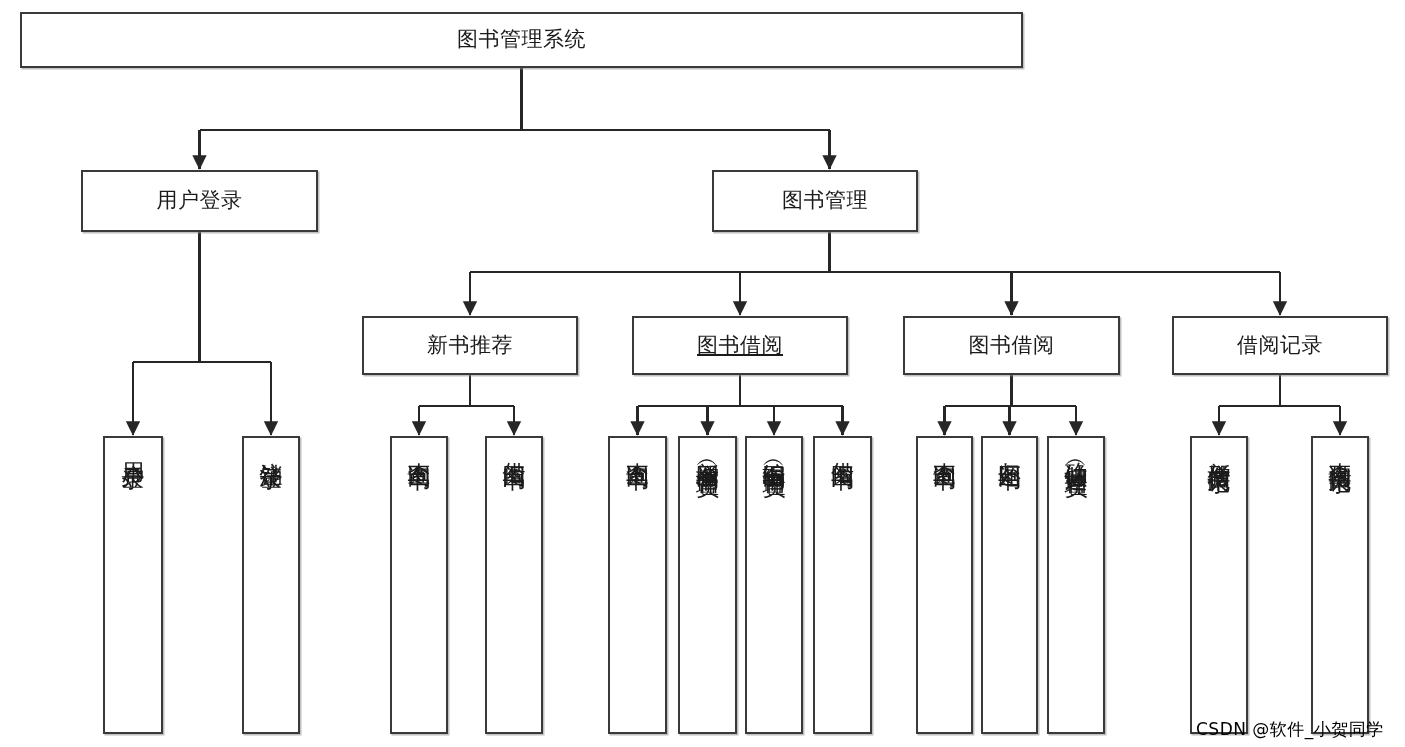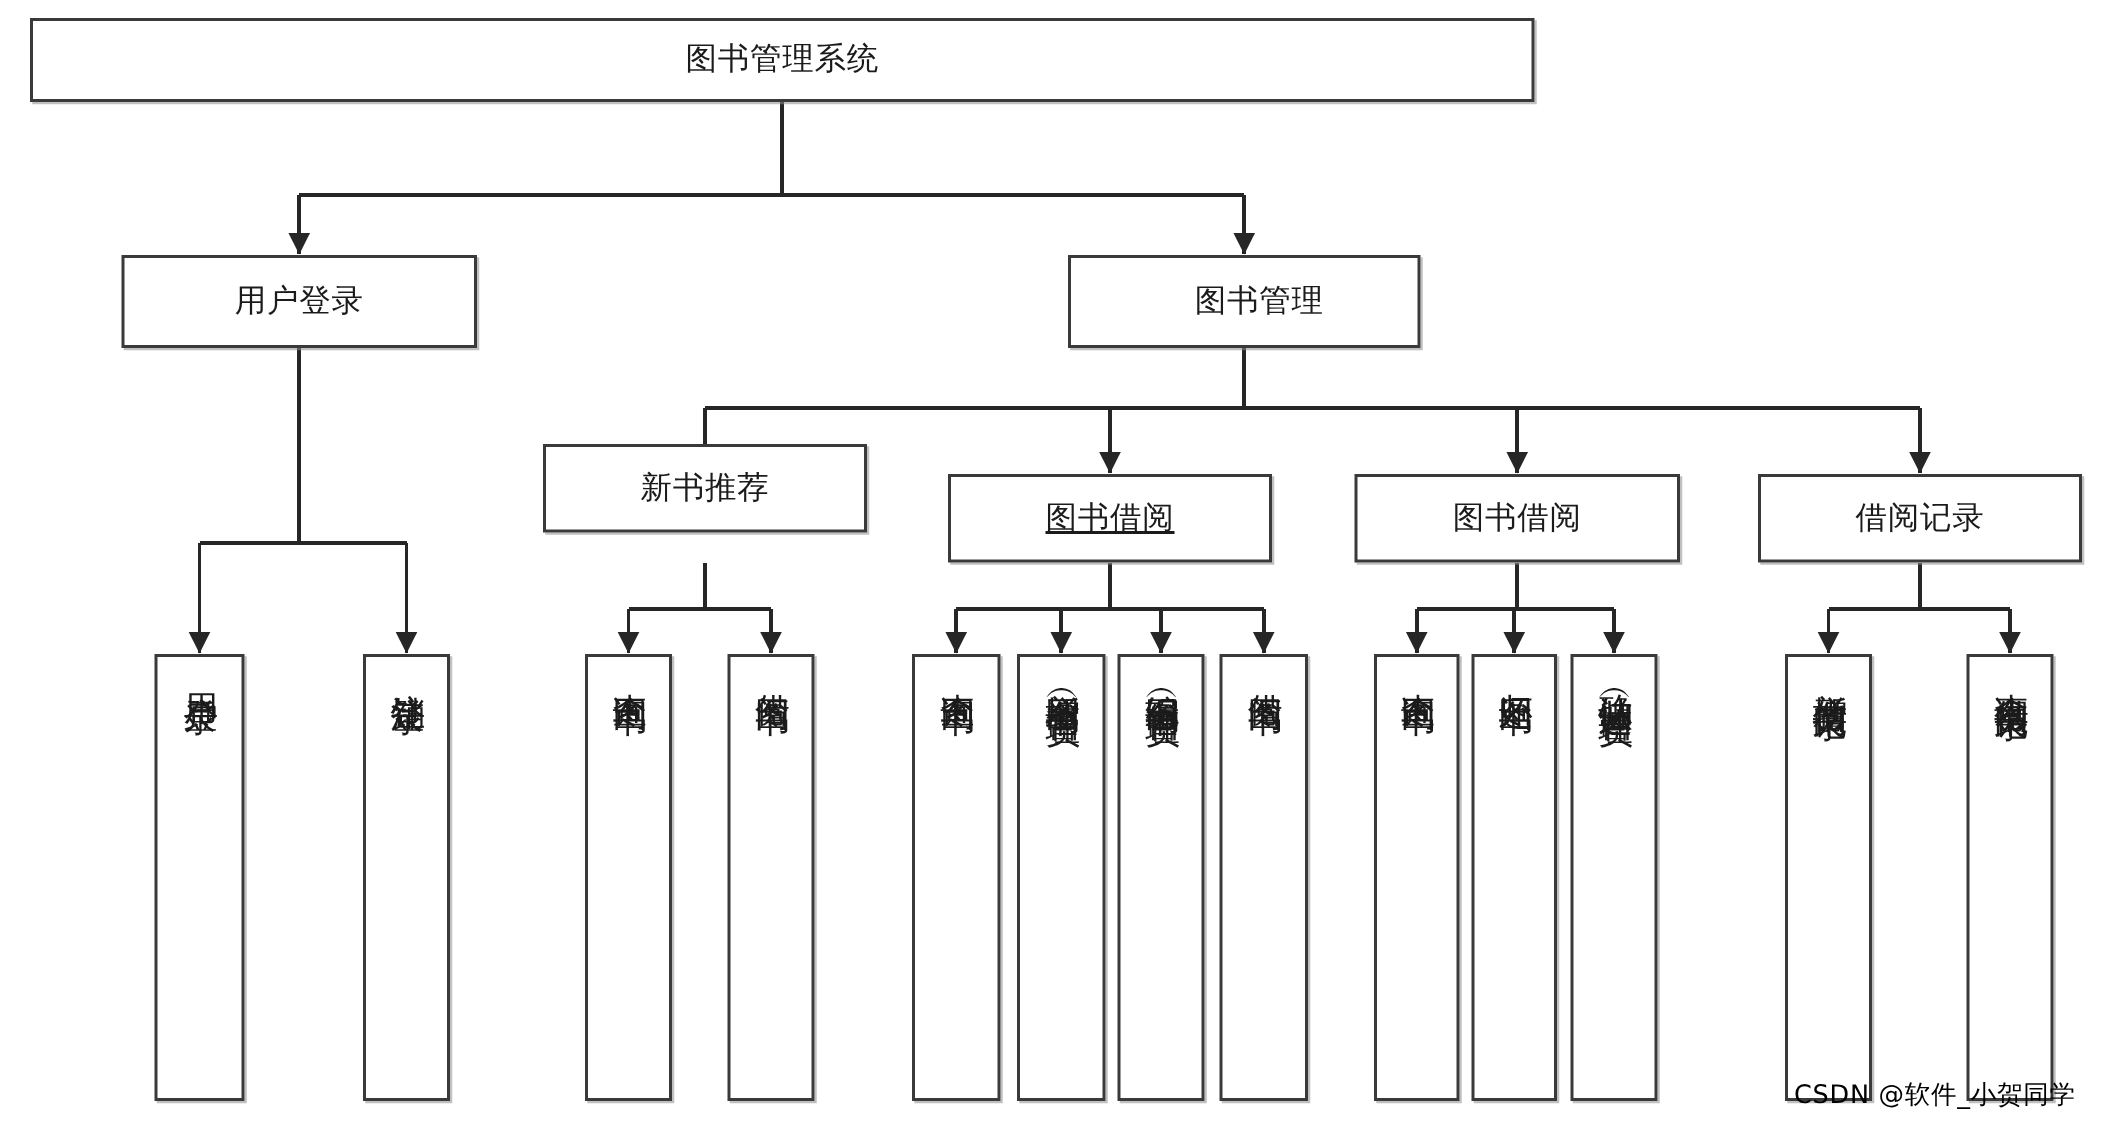--- a/index.html
+++ b/index.html
@@ -111,24 +111,24 @@
       <line x1="1219" y1="406" x2="1219" y2="435" stroke="#262626" stroke-width="2.4" shape-rendering="crispEdges" marker-end="url(#arrow)"></line>
       <line x1="1340" y1="406" x2="1340" y2="435" stroke="#262626" stroke-width="2.4" shape-rendering="crispEdges" marker-end="url(#arrow)"></line>
     </svg>
   <div id="nodes">
       <div class="node horiz" style="left: 20px; top: 12px; width: 1003px; height: 56px;">
         <span class="lbl">图书管理系统</span>
       </div>
       <div class="node horiz" style="left: 81px; top: 170px; width: 237px; height: 62px;">
         <span class="lbl">用户登录</span>
       </div>
-      <div class="node horiz" style="left: 712px; top: 170px; width: 235px; height: 62px; padding-left: 20px;">
+      <div class="node horiz" style="left: 712px; top: 170px; width: 206px; height: 62px; padding-left: 20px;">
         <span class="lbl">图书管理</span>
       </div>
-      <div class="node horiz" style="left: 362px; top: 296px; width: 216px; height: 59px;">
+      <div class="node horiz" style="left: 362px; top: 316px; width: 216px; height: 59px;">
         <span class="lbl">新书推荐</span>
       </div>
       <div class="node horiz" style="left: 632px; top: 316px; width: 216px; height: 59px; text-decoration: underline;">
         <span class="lbl">图书借阅</span>
       </div>
       <div class="node horiz" style="left: 903px; top: 316px; width: 217px; height: 59px;">
         <span class="lbl">图书借阅</span>
       </div>
       <div class="node horiz" style="left: 1172px; top: 316px; width: 216px; height: 59px;">
         <span class="lbl">借阅记录</span>

